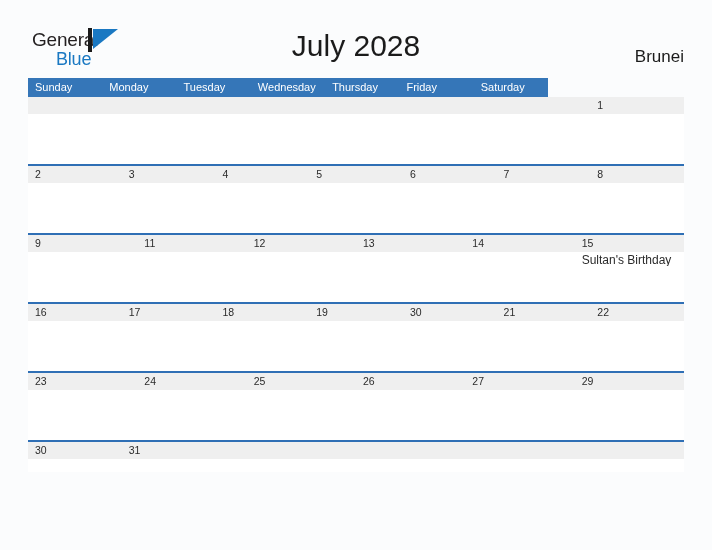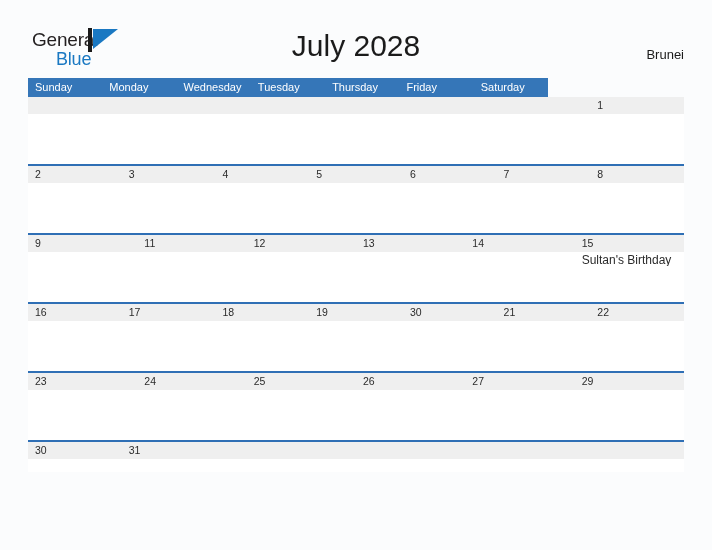--- a/index.html
+++ b/index.html
@@ -69,21 +69,21 @@
     font-size: 30px;
     color: #1b1b1b;
     letter-spacing: 0px;
     font-weight: normal;
   }
 
   .country {
     position: absolute;
     right: 28px;
     top: 47px;
-    font-size: 13px;
+    font-size: 17px;
     color: #1b1b1b;
   }
 
   
   .calendar {
     position: absolute;
     left: 28px;
     top: 78px;
     width: 656px;
   }
@@ -166,22 +166,22 @@
 
     <div class="cal-title">July 2028</div>
     <div class="country">Brunei</div>
   </div>
 
   <div class="calendar">
 
     <div class="weekday-row">
       <div class="weekday">Sunday</div>
       <div class="weekday">Monday</div>
+      <div class="weekday">Tuesday</div>
       <div class="weekday">Wednesday</div>
-      <div class="weekday">Tuesday</div>
       <div class="weekday">Thursday</div>
       <div class="weekday">Friday</div>
       <div class="weekday">Saturday</div>
     </div>
 
     <div id="weeks-container">
         <div class="week-row">
           <div class="week-cells">
             <div class="day-cell empty">
               <div class="day-band"></div>

